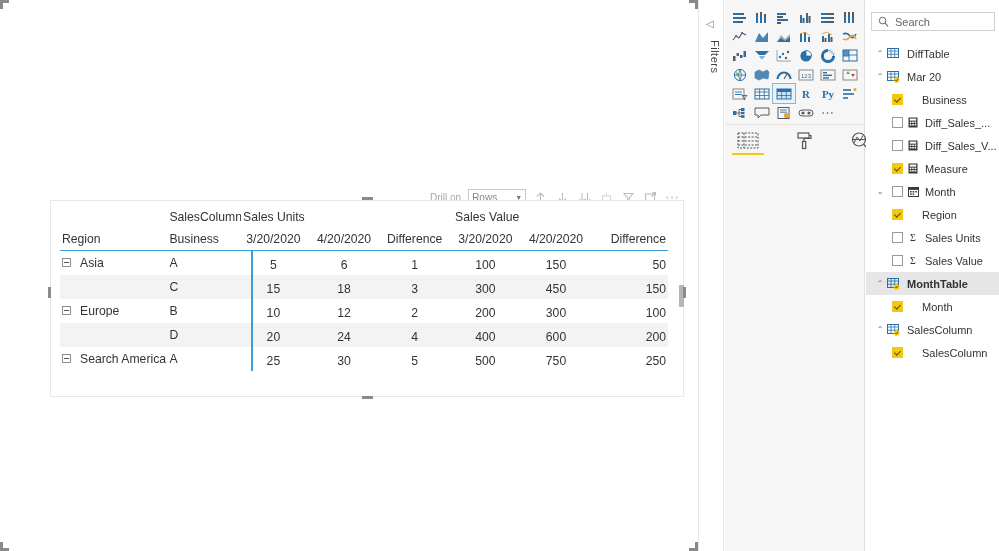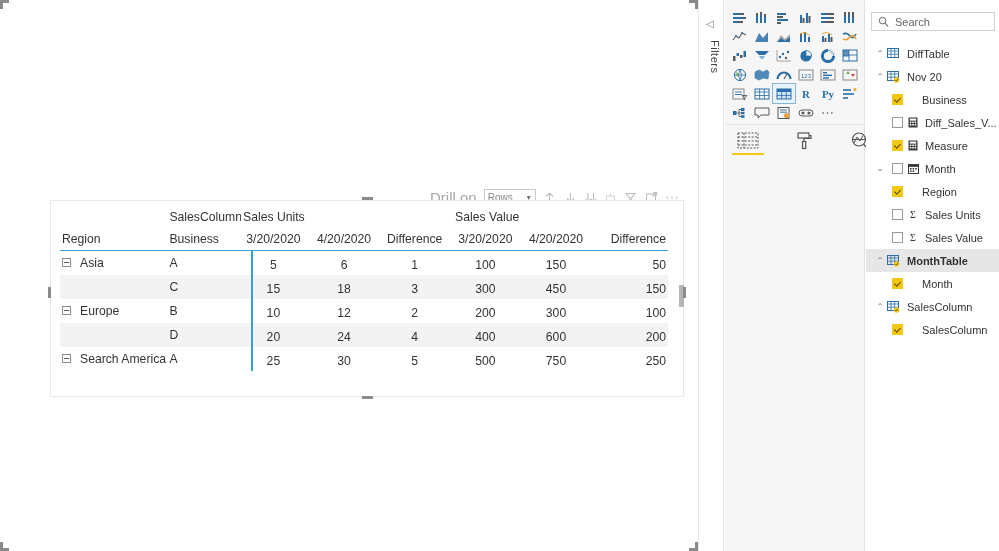--- a/index.html
+++ b/index.html
@@ -16,21 +16,21 @@
   #canvas {
     position:absolute; left:0; top:0; width:698px; height:551px;
     background:#ffffff;
   }
 
   
   .vis-toolbar {
     position:absolute; left:430px; top:188px; width:250px; height:18px;
     display:flex; align-items:center; gap:7px;
   }
-  .drill-on-label { font-size:15px; color:#a6a6a6; white-space:nowrap; }
+  .drill-on-label { font-size:10px; color:#a6a6a6; white-space:nowrap; }
   .drill-select {
     width:58px; height:16px; border:1px solid #c8c8c8; background:#fff;
     display:flex; align-items:center; padding:0 3px; font-size:10px; color:#888;
     justify-content:space-between;
   }
   .drill-select .caret { font-size:7px; color:#777; }
   .tb-ico { width:15px; height:15px; display:flex; align-items:center; justify-content:center; color:#bdbdbd; }
   .tb-ico svg { display:block; }
   .tb-dots { font-size:14px; color:#bdbdbd; letter-spacing:1px; line-height:8px; }
 
@@ -636,21 +636,21 @@
           <svg width="13" height="12" viewBox="0 0 13 12">
             <rect x="0.5" y="0.5" width="11" height="9" fill="none" stroke="#2a6fa8" stroke-width="1"></rect>
             <line x1="0.5" y1="3" x2="11.5" y2="3" stroke="#2a6fa8" stroke-width="0.8"></line>
             <line x1="0.5" y1="6.2" x2="11.5" y2="6.2" stroke="#2a6fa8" stroke-width="0.8"></line>
             <line x1="4" y1="0.5" x2="4" y2="9.5" stroke="#2a6fa8" stroke-width="0.8"></line>
             <line x1="7.7" y1="0.5" x2="7.7" y2="9.5" stroke="#2a6fa8" stroke-width="0.8"></line>
             <circle cx="9.6" cy="9" r="2.8" fill="#f2c811"></circle>
             <path d="M8.3 9 L9.3 10 L11 8.1" fill="none" stroke="#5a4a00" stroke-width="1"></path>
           </svg>
         </span>
-        <span class="f-name">Nov 20</span>
+        <span class="f-name">Mar 20</span>
       </div>
       <div class="f-row">
         <span style="width:26px;flex:none"></span>
         <span class="f-cb on"></span>
         <span class="f-ico" style="margin-left:3px;width:0;"></span>
         <span class="f-name" style="margin-left:16px">Business</span>
       </div>
       <div class="f-row">
         <span style="width:26px;flex:none"></span>
         <span class="f-cb"></span>
@@ -659,20 +659,37 @@
             <rect x="0.5" y="0.5" width="9" height="10" fill="#3a3a3a"></rect>
             <rect x="1.8" y="1.6" width="6.4" height="2" fill="#ffffff"></rect>
             <rect x="1.8" y="4.6" width="1.6" height="1.5" fill="#ffffff"></rect>
             <rect x="4.2" y="4.6" width="1.6" height="1.5" fill="#ffffff"></rect>
             <rect x="6.6" y="4.6" width="1.6" height="1.5" fill="#ffffff"></rect>
             <rect x="1.8" y="7" width="1.6" height="1.5" fill="#ffffff"></rect>
             <rect x="4.2" y="7" width="1.6" height="1.5" fill="#ffffff"></rect>
             <rect x="6.6" y="7" width="1.6" height="1.5" fill="#ffffff"></rect>
           </svg>
         </span>
+        <span class="f-name" style="margin-left:5px">Diff_Sales_...</span>
+      </div>
+      <div class="f-row">
+        <span style="width:26px;flex:none"></span>
+        <span class="f-cb"></span>
+        <span class="f-ico" style="margin-left:3px;">
+          <svg width="10" height="11" viewBox="0 0 10 11">
+            <rect x="0.5" y="0.5" width="9" height="10" fill="#3a3a3a"></rect>
+            <rect x="1.8" y="1.6" width="6.4" height="2" fill="#ffffff"></rect>
+            <rect x="1.8" y="4.6" width="1.6" height="1.5" fill="#ffffff"></rect>
+            <rect x="4.2" y="4.6" width="1.6" height="1.5" fill="#ffffff"></rect>
+            <rect x="6.6" y="4.6" width="1.6" height="1.5" fill="#ffffff"></rect>
+            <rect x="1.8" y="7" width="1.6" height="1.5" fill="#ffffff"></rect>
+            <rect x="4.2" y="7" width="1.6" height="1.5" fill="#ffffff"></rect>
+            <rect x="6.6" y="7" width="1.6" height="1.5" fill="#ffffff"></rect>
+          </svg>
+        </span>
         <span class="f-name" style="margin-left:5px">Diff_Sales_V...</span>
       </div>
       <div class="f-row">
         <span style="width:26px;flex:none"></span>
         <span class="f-cb on"></span>
         <span class="f-ico" style="margin-left:3px;">
           <svg width="10" height="11" viewBox="0 0 10 11">
             <rect x="0.5" y="0.5" width="9" height="10" fill="#3a3a3a"></rect>
             <rect x="1.8" y="1.6" width="6.4" height="2" fill="#ffffff"></rect>
             <rect x="1.8" y="4.6" width="1.6" height="1.5" fill="#ffffff"></rect>

